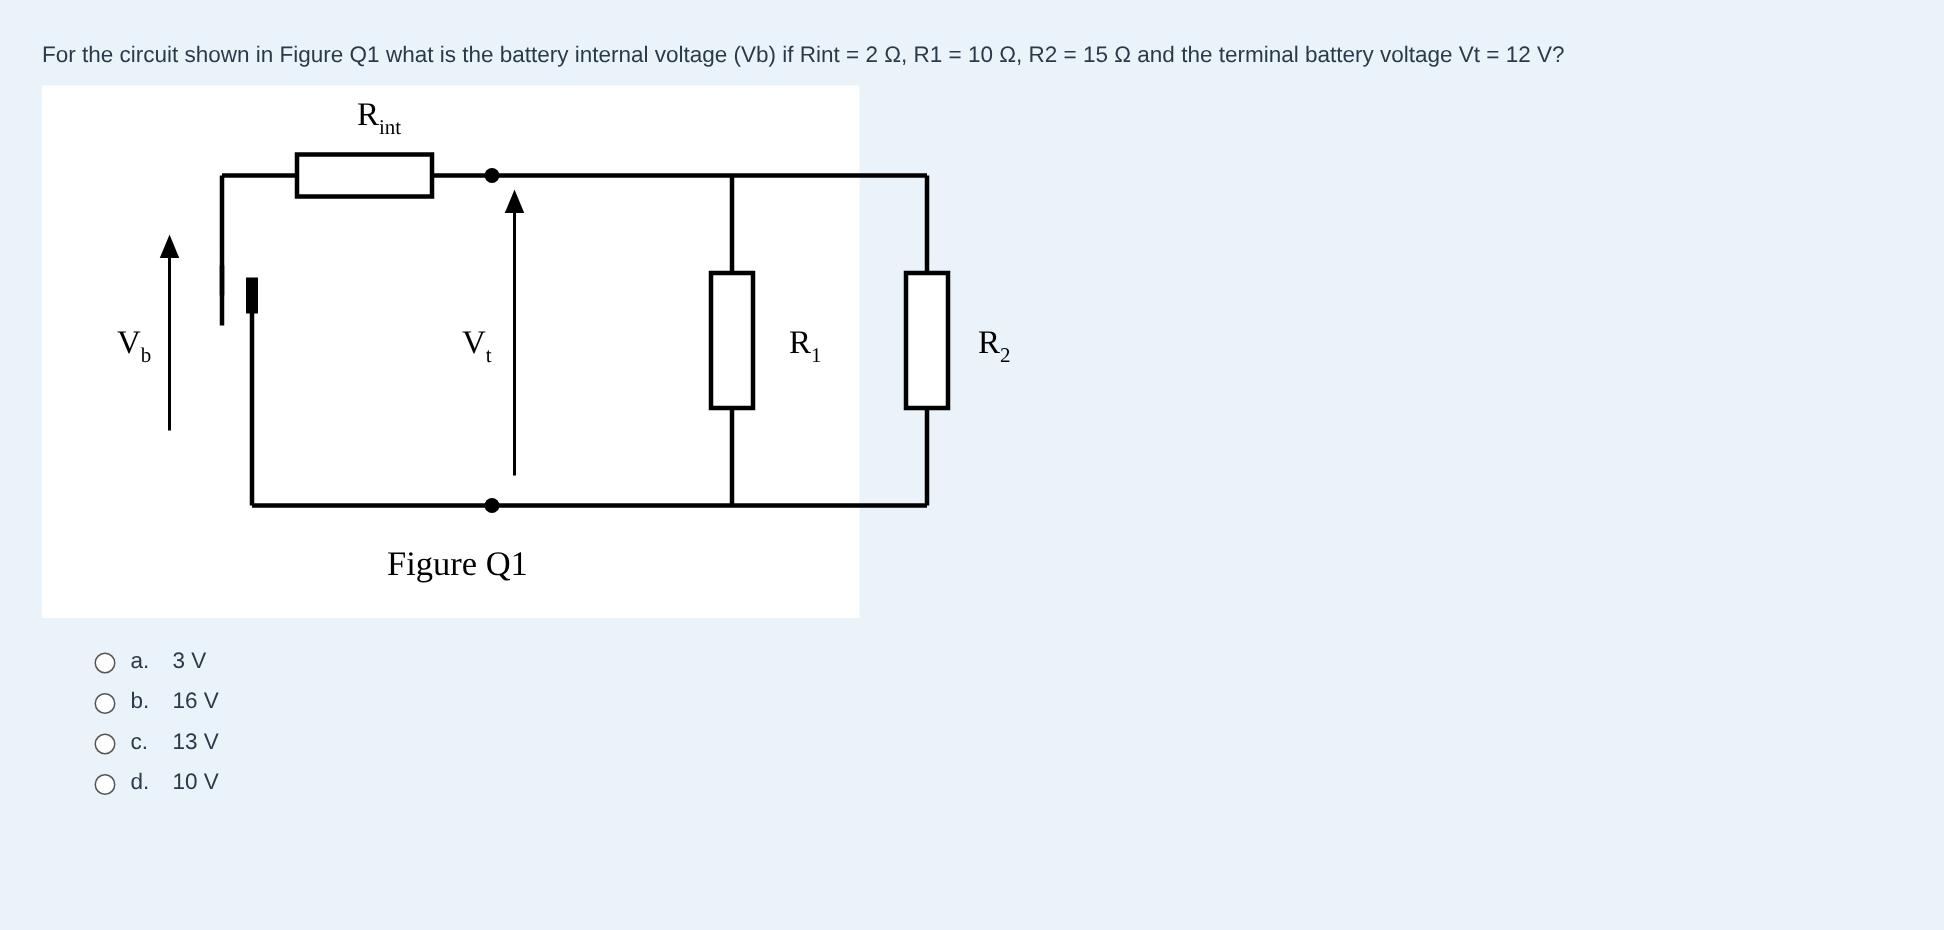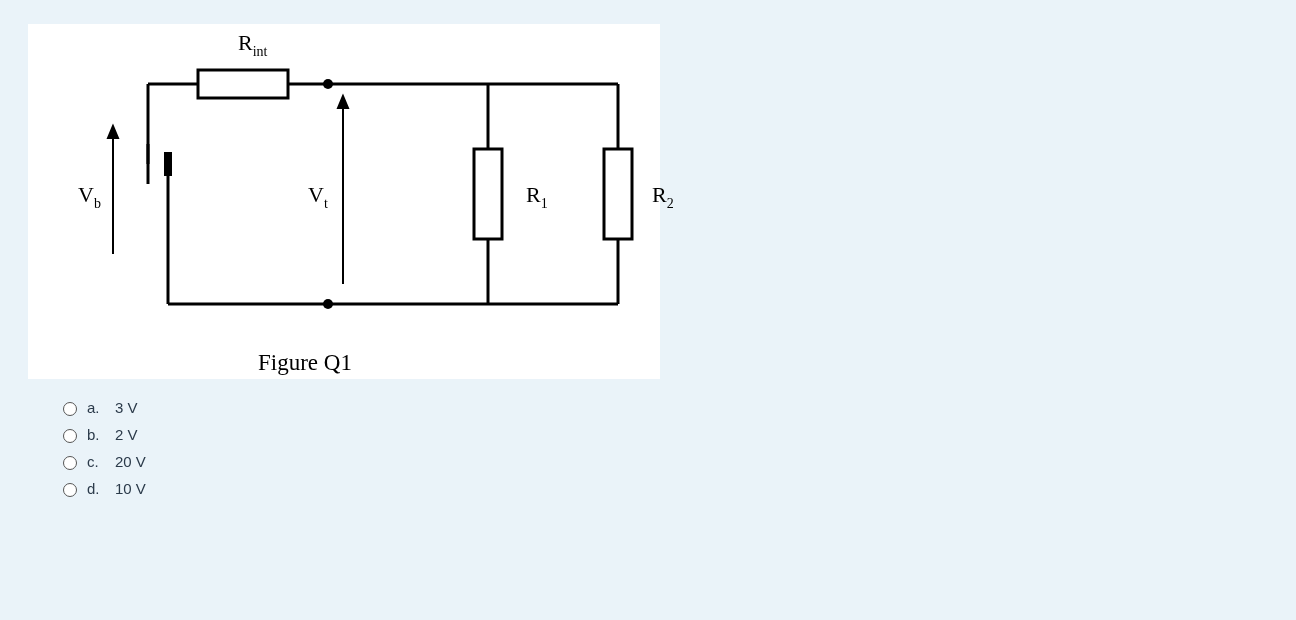--- a/index.html
+++ b/index.html
@@ -1,32 +1,33 @@
 <!DOCTYPE html>
 <html><head>
 <meta charset="utf-8">
 <style>
   html,body{margin:0;padding:0;font-family:"Segoe UI",Arial,sans-serif;font-size:15px;color:#2b3a4a;background:#eaf3f9;}
   .page{width:1296px;height:620px;box-sizing:border-box;padding:24px 28px;}
   .question-text{margin:4px 0 12px 0;font-size:15px;color:#2b3a4a;}
-  .figure-panel{background:#ffffff;width:632px;height:355px;position:relative;box-sizing:border-box;}
+  .figure-panel{background:#ffffff;width:545px;height:355px;position:relative;box-sizing:border-box;}
   .figure-panel svg{position:absolute;top:0;left:0;}
-  .fig-caption{position:absolute;left:230px;top:326px;font-family:'Times New Roman',serif;font-size:23px;color:#000;}
+  .fig-caption{position:absolute;left:230px;top:306px;font-family:'Times New Roman',serif;font-size:23px;color:#000;}
   .options{margin-top:20px;margin-left:30px;}
   .option-row{display:flex;align-items:center;margin:10px 0;font-size:15px;color:#2b3a4a;}
   .radio{appearance:none;-webkit-appearance:none;width:14px;height:14px;border:1.5px solid #555;border-radius:50%;margin-right:10px;background:#fff;cursor:pointer;}
   .opt-letter{min-width:20px;margin-right:8px;}
   .svg-label{font-family:'Times New Roman',serif;font-size:22px;fill:#000;}
   .svg-sub{font-size:14px;}
 </style>
 </head>
 <body>
 
 <div class="page">
 
+  <div class="question-text">For the circuit shown in Figure Q1 what is the battery internal voltage (Vb) if Rint = 2 Ω, R1 = 10 Ω, R2 = 15 Ω and the terminal battery voltage Vt = 12 V?</div>
 
   <div class="figure-panel">
     <svg width="680" height="355" viewBox="0 0 680 355">
 
       <g stroke="#000" stroke-width="3" fill="none">
 
         <line x1="120" y1="120" x2="120" y2="160"></line>
 
         <line x1="140" y1="128" x2="140" y2="152" stroke-width="8"></line>
 
@@ -89,26 +90,26 @@
 
   <div class="options">
     <label class="option-row">
       <input type="radio" name="ans" class="radio" style="">
       <span class="opt-letter">a.</span>
       <span>3 V</span>
     </label>
     <label class="option-row">
       <input type="radio" name="ans" class="radio" style="">
       <span class="opt-letter">b.</span>
-      <span>2 V</span>
+      <span>16 V</span>
     </label>
     <label class="option-row">
       <input type="radio" name="ans" class="radio" style="">
       <span class="opt-letter">c.</span>
-      <span>20 V</span>
+      <span>13 V</span>
     </label>
     <label class="option-row">
       <input type="radio" name="ans" class="radio" style="">
       <span class="opt-letter">d.</span>
       <span>10 V</span>
     </label>
   </div>
 
 </div>
 

